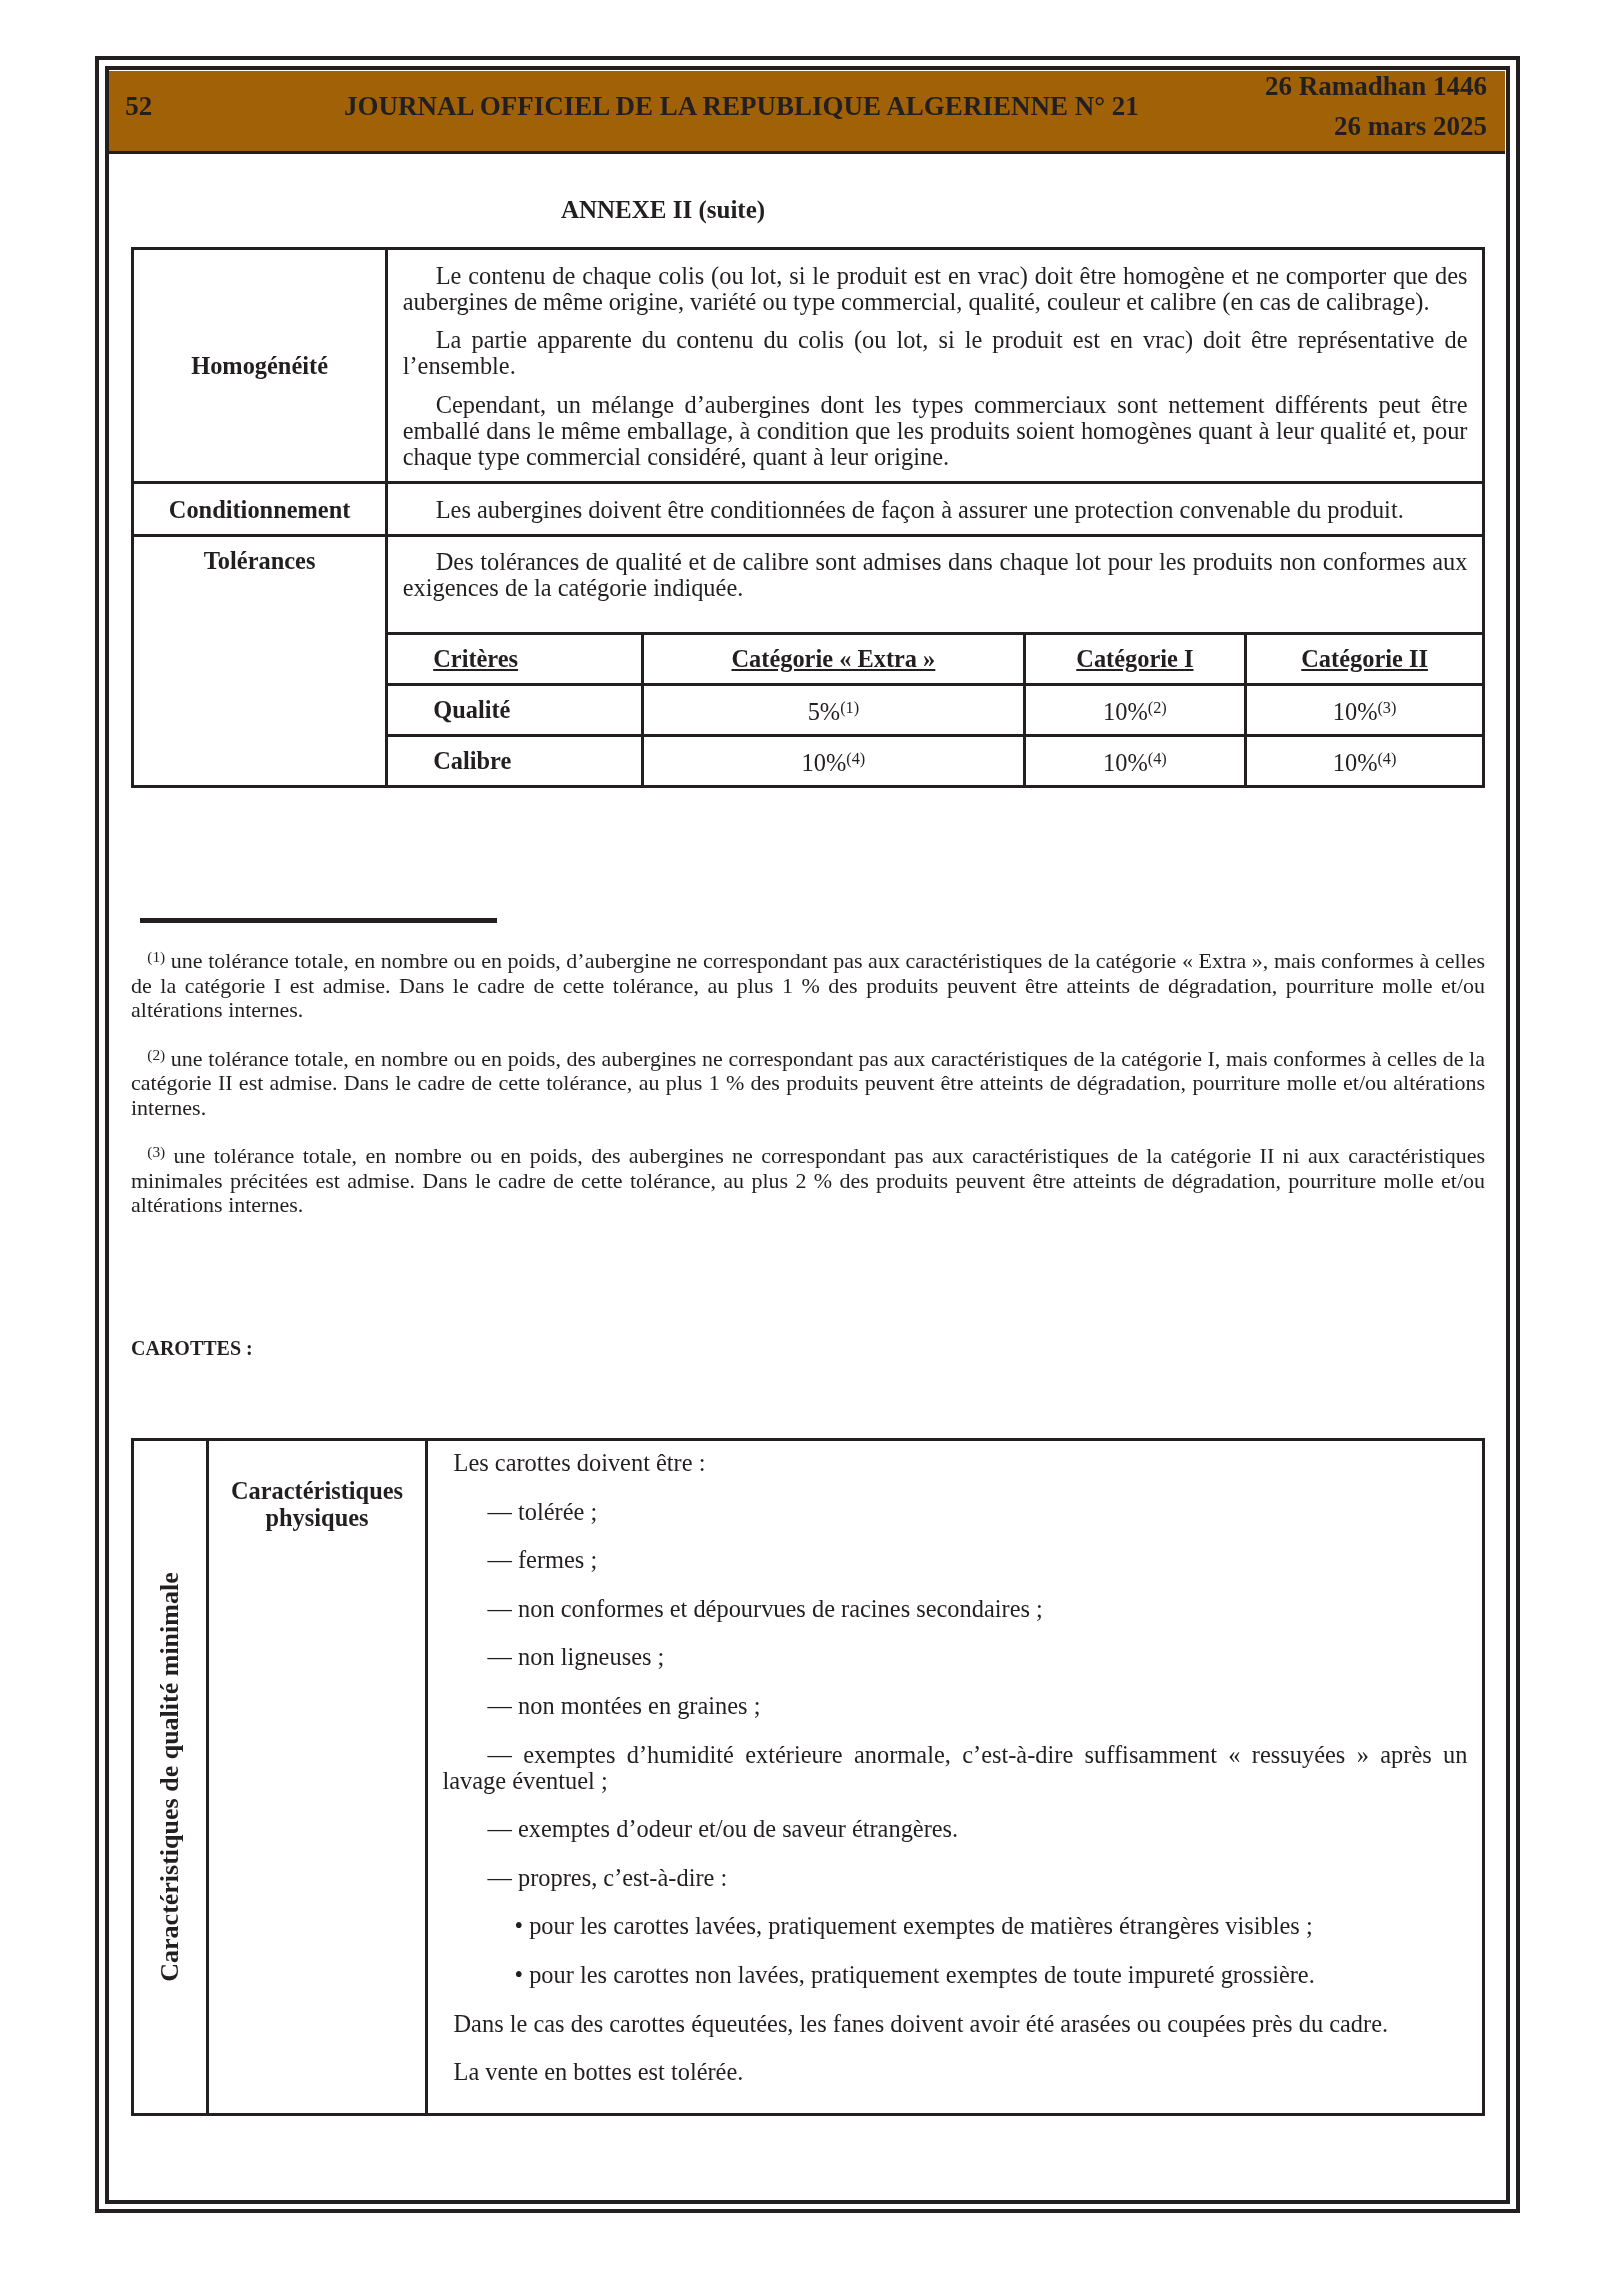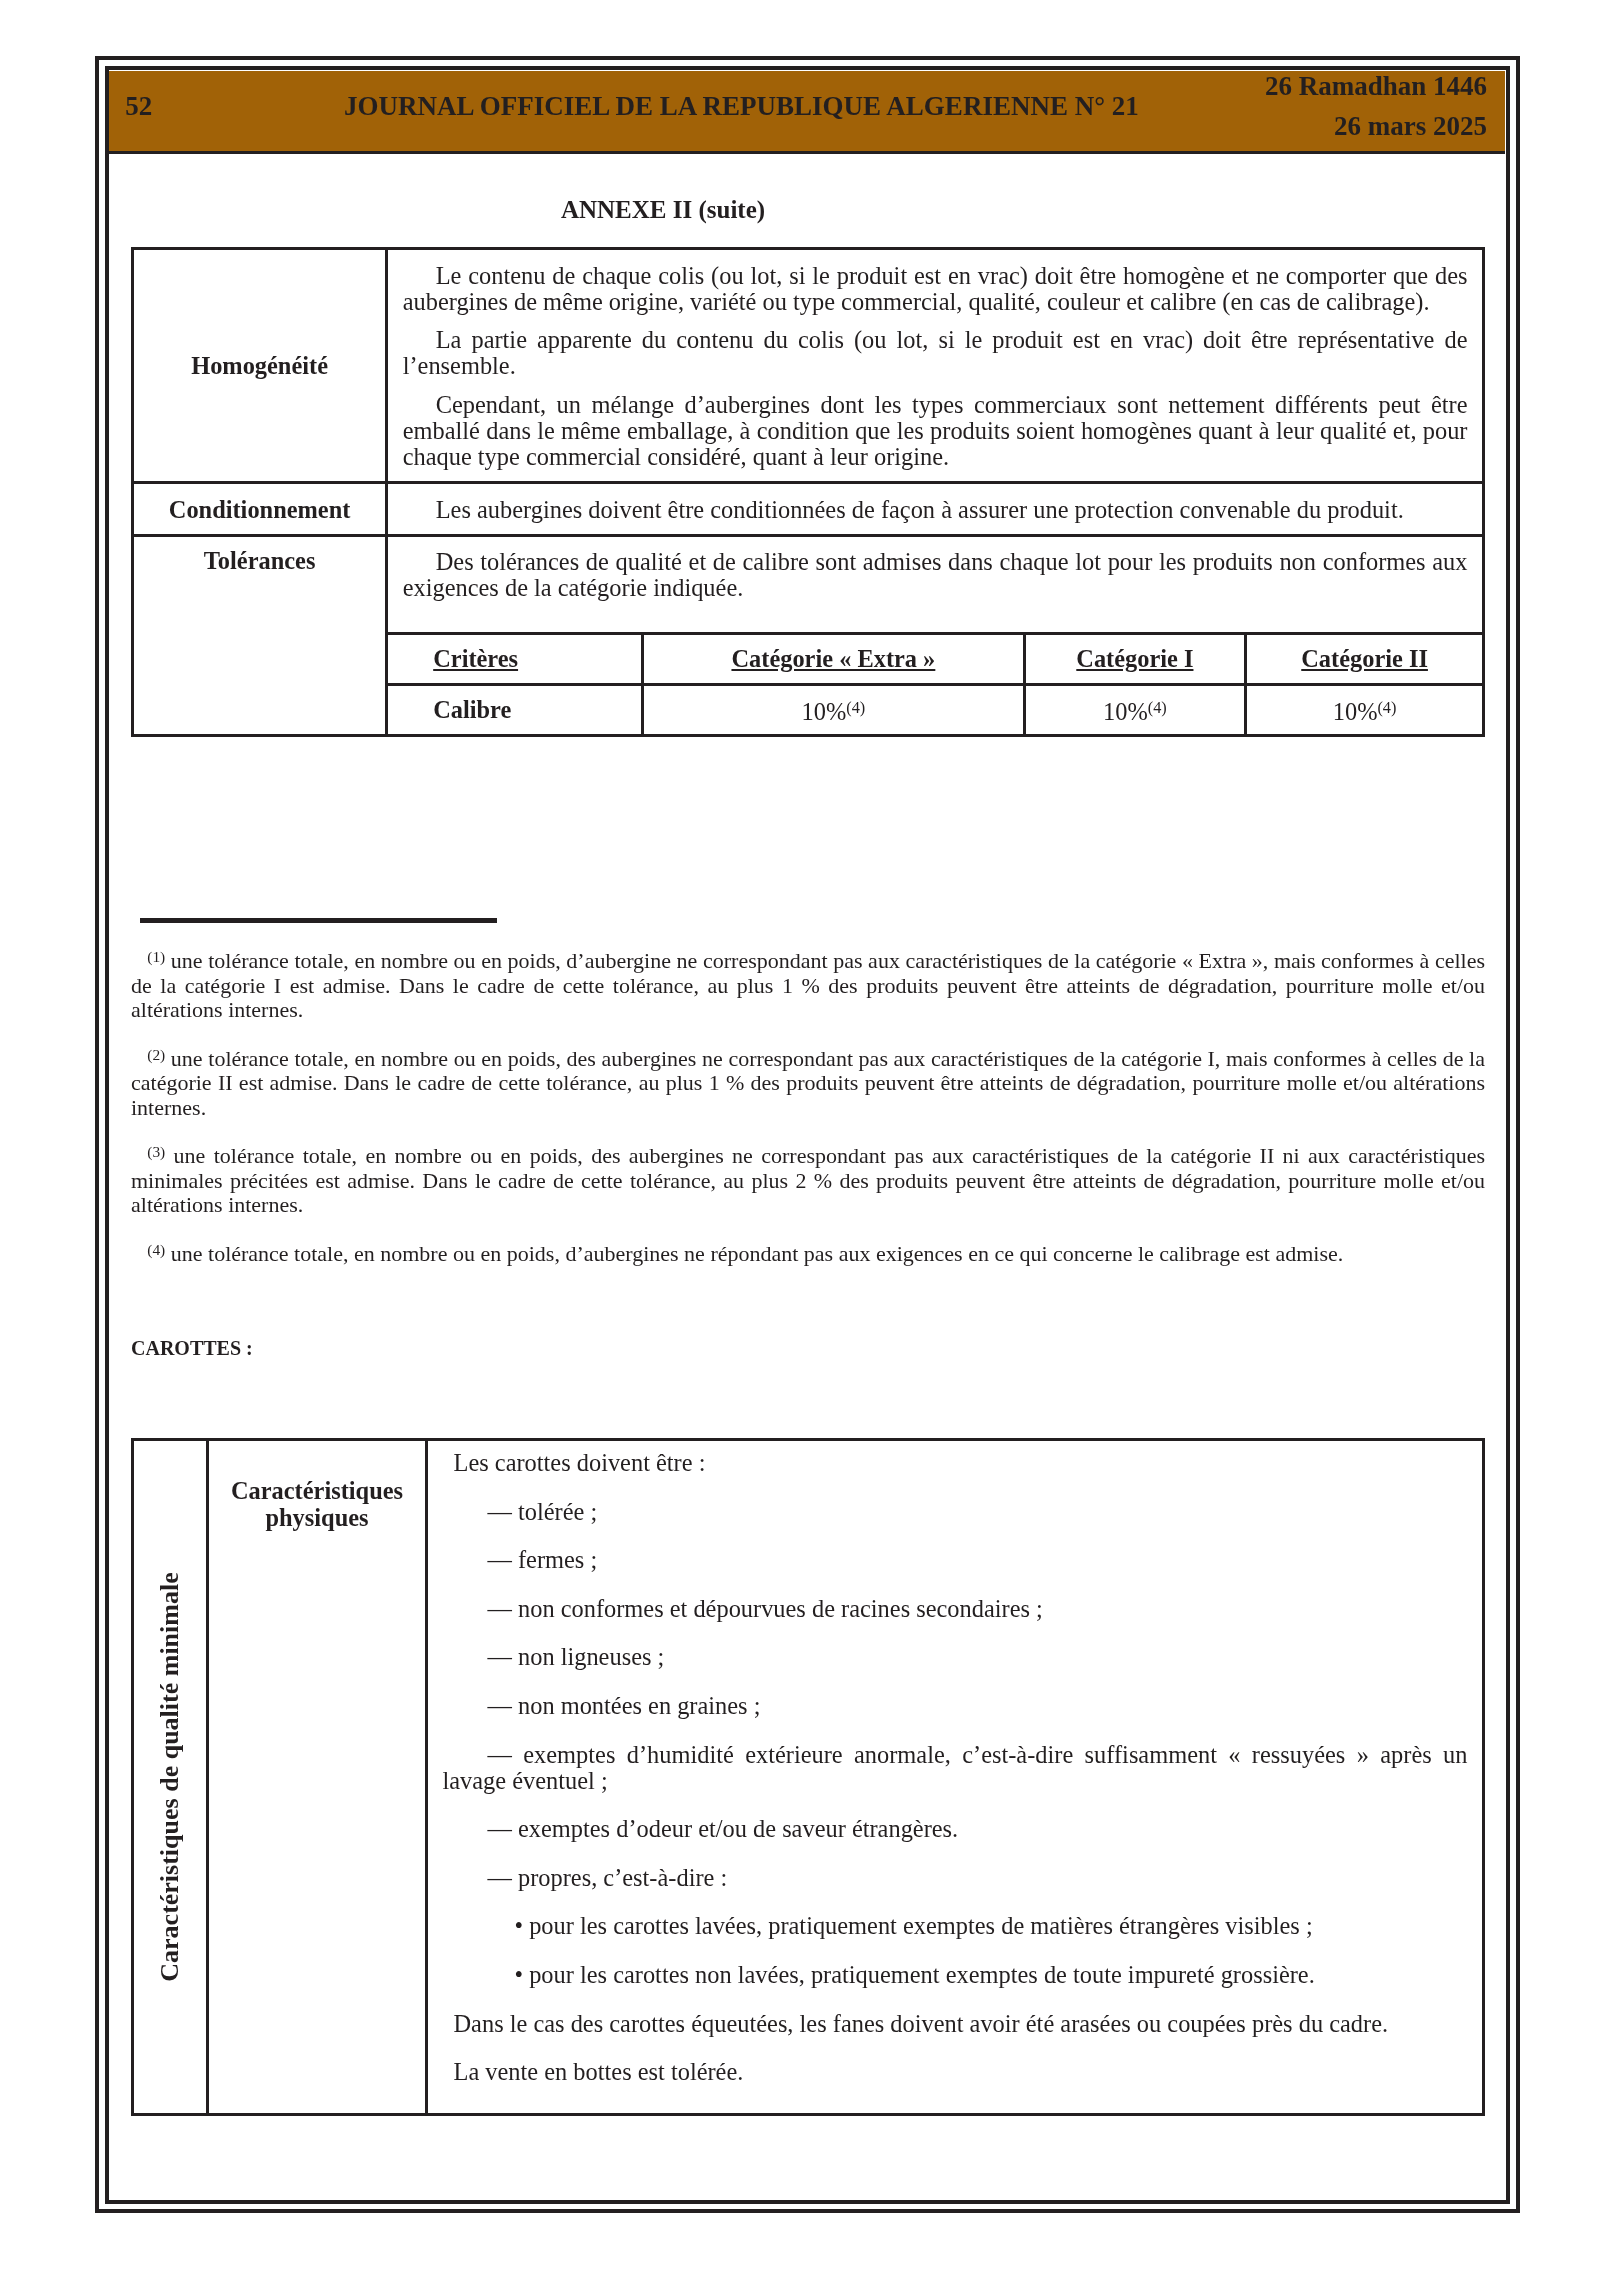--- a/index.html
+++ b/index.html
@@ -89,39 +89,44 @@
       <div class="tol-intro">Des tolérances de qualité et de calibre sont admises dans chaque lot pour les produits non conformes aux exigences de la catégorie indiquée.</div>
       <table class="subt">
         <tbody>
               <tr>
           <td class="hdr">Critères</td>
           <td class="hdr">Catégorie « Extra »</td>
           <td class="hdr">Catégorie I</td>
           <td class="hdr">Catégorie II</td>
         </tr>
         <tr>
+          <td>Qualité</td>
+          <td><span>5%</span><sup>(1)</sup></td>
+          <td><span>10%</span><sup>(2)</sup></td>
+          <td><span>10%</span><sup>(3)</sup></td>
+        </tr>
+        <tr>
           <td>Calibre</td>
           <td><span>10%</span><sup>(4)</sup></td>
           <td><span>10%</span><sup>(4)</sup></td>
           <td><span>10%</span><sup>(4)</sup></td>
         </tr>
       </tbody>
           </table>
     </td>
   </tr>
 </tbody>
   </table>
 
 <div class="fn-rule"></div>
 
 <div class="footnotes">
   <p><sup>(1)</sup><span> une tolérance totale, en nombre ou en poids, d’aubergine ne correspondant pas aux caractéristiques de la catégorie « Extra », mais conformes à celles de la catégorie I est admise. Dans le cadre de cette tolérance, au plus 1 % des produits peuvent être atteints de dégradation, pourriture molle et/ou altérations internes.</span></p>
   <p><sup>(2)</sup><span> une tolérance totale, en nombre ou en poids, des aubergines ne correspondant pas aux caractéristiques de la catégorie I, mais conformes à celles de la catégorie II est admise. Dans le cadre de cette tolérance, au plus 1 % des produits peuvent être atteints de dégradation, pourriture molle et/ou altérations internes.</span></p>
   <p><sup>(3)</sup><span> une tolérance totale, en nombre ou en poids, des aubergines ne correspondant pas aux caractéristiques de la catégorie II ni aux caractéristiques minimales précitées est admise. Dans le cadre de cette tolérance, au plus 2 % des produits peuvent être atteints de dégradation, pourriture molle et/ou altérations internes.</span></p>
-  <p><sup>(4)</sup><span> une tolérance totale, en nombre ou en poids, d’aubergines ne répondant pas aux exigences en ce qui concerne le calibrage est admise.</span></p>
 </div>
 
 <div class="section-title">CAROTTES :</div>
 
 <table class="t2">
   <tbody>
       <tr>
     <td class="vert">
       <span class="vtext">Caractéristiques de qualité minimale</span>
     </td>

